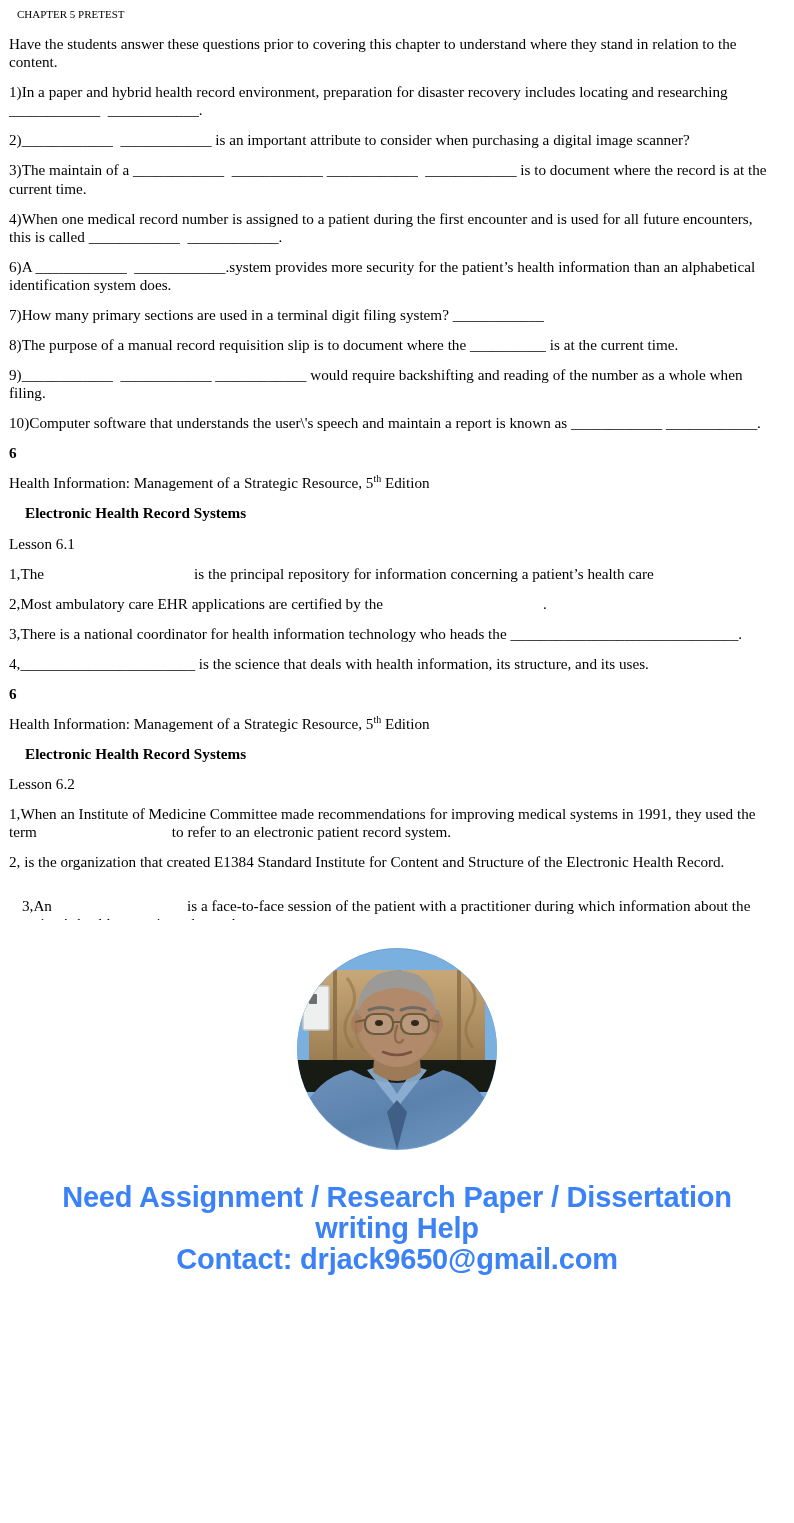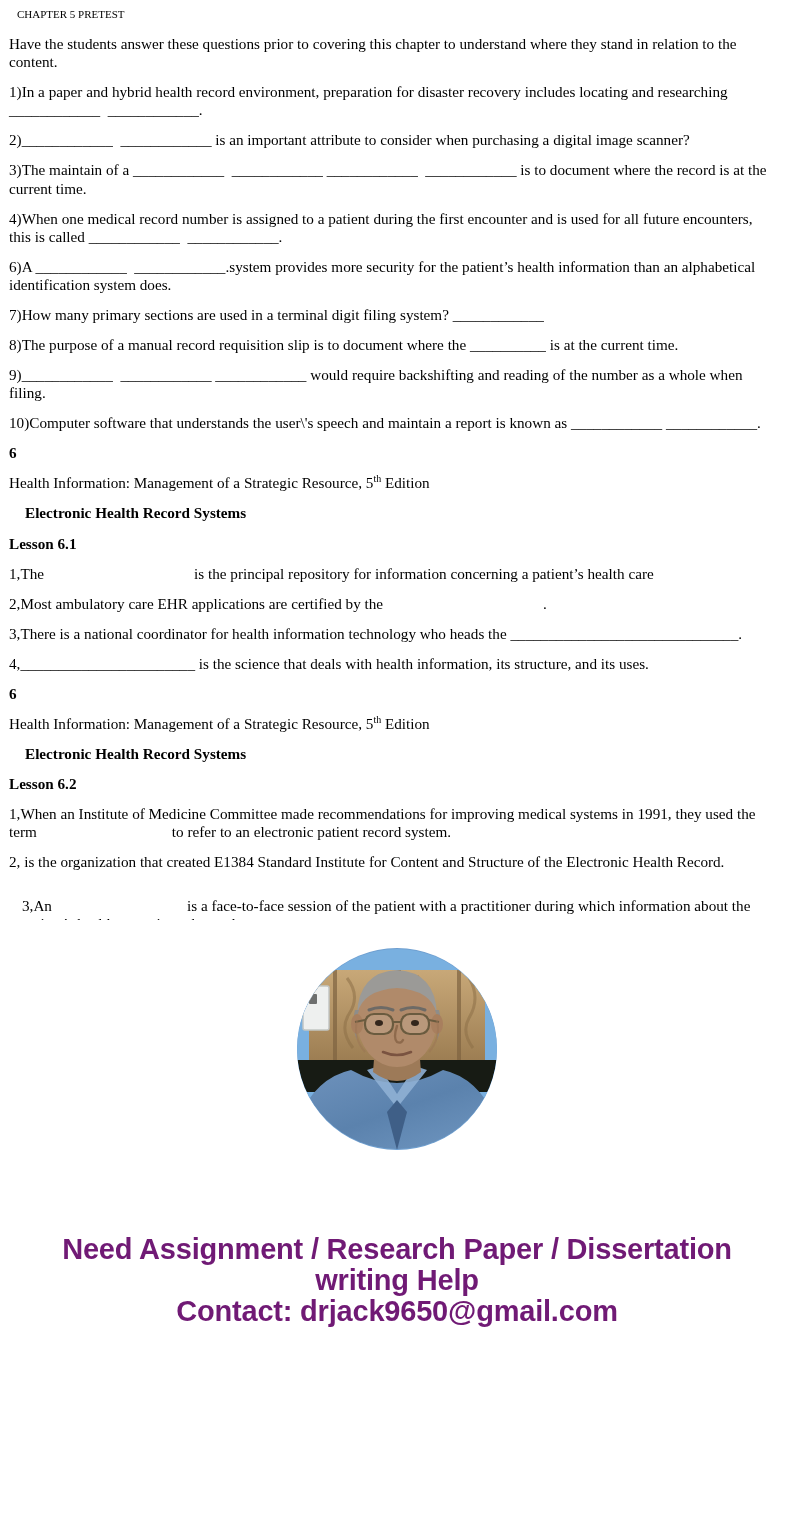--- a/index.html
+++ b/index.html
@@ -40,21 +40,21 @@
     font-weight: bold;
     font-size: 15.2px;
     margin: 0 0 12px 0;
   }
   .section-title {
     font-weight: bold;
     font-size: 15.2px;
     margin: 0 0 12px 16px;
   }
   .lesson-title {
-    font-weight: bold;
+    font-weight: normal;
     font-size: 15.2px;
     margin: 0 0 12px 0;
   }
   sup {
     font-size: 0.66em;
     vertical-align: super;
     line-height: 0;
   }
   
   .blank {
@@ -92,27 +92,27 @@
     overflow: hidden;
     background: #6f9fd0;
   }
   .avatar svg {
     display: block;
     width: 200px;
     height: 202px;
   }
 
   .footer {
-    margin-top: 84px;
+    margin-top: 32px;
     text-align: center;
     font-family: "Liberation Sans", "DejaVu Sans", sans-serif;
     font-weight: bold;
     font-size: 29px;
     line-height: 1.08;
-    color: #701a75;
+    color: #3b82f6;
     letter-spacing: -0.2px;
   }
   .footer .line2 { display: block; text-align: center; }
   .footer .line3 { display: block; }
 </style>
 </head>
 <body>
 
 <div class="page">
   <div class="doc-body">

